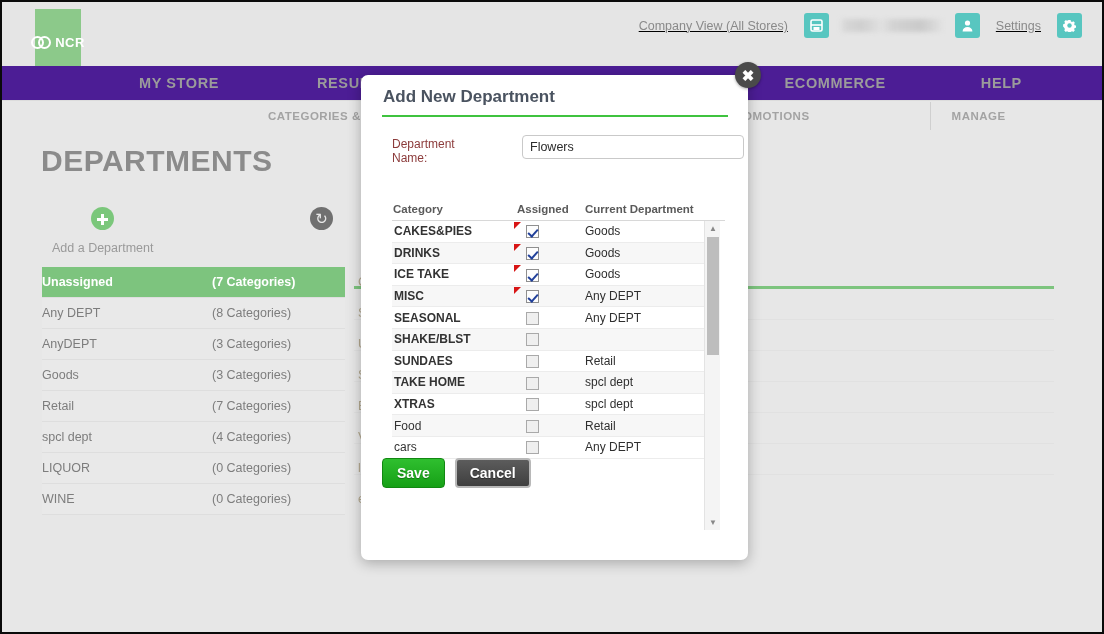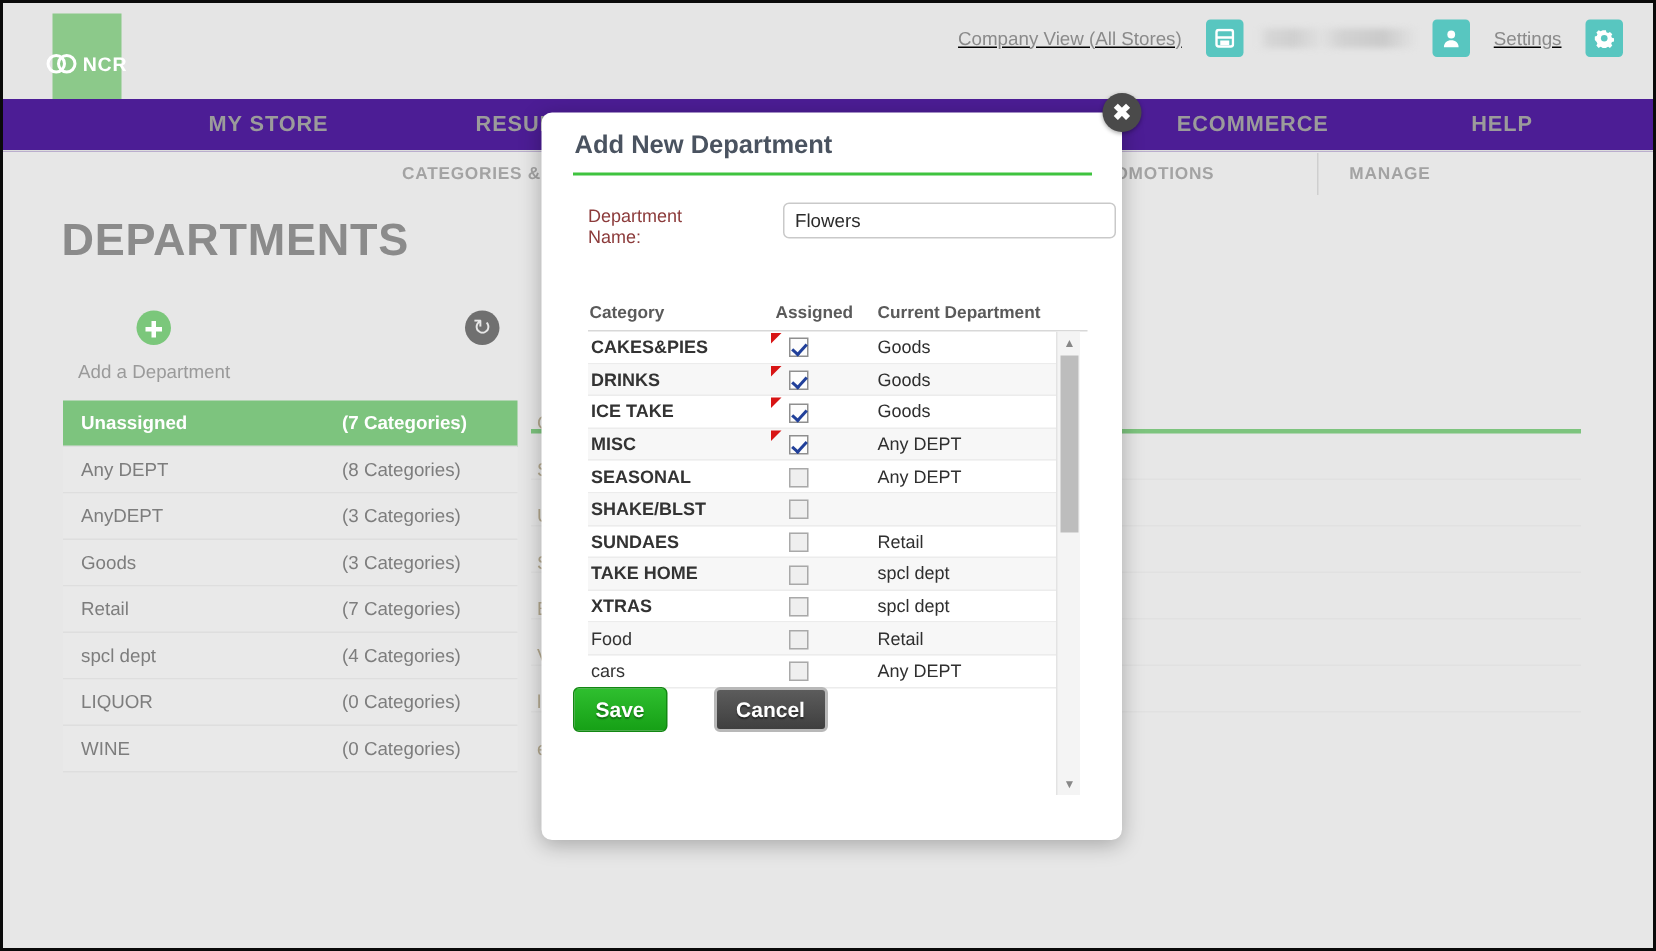--- a/index.html
+++ b/index.html
@@ -90,21 +90,21 @@
     background: #e7e7e7;
   }
   .nav-secondary ul { list-style: none; display: flex; height: 100%; }
   .nav-secondary li {
     color: #a3a3a3; font-size: 11.5px; font-weight: bold;
     letter-spacing: 0.5px; line-height: 28px;
   }
   .nav-secondary li:nth-child(1) { margin-left: 266px; }
   .nav-secondary li:nth-child(2) { margin-left: 108px; }
   .nav-secondary li:nth-child(3) { margin-left: 110px; }
-  .nav-secondary li:nth-child(4) { margin-left: 68px;
+  .nav-secondary li:nth-child(4) { margin-left: 120px;
     border-left: 1px solid #cfcfcf; padding-left: 21px; }
 
   
   .page-title {
     position: absolute; left: 39px; top: 142px;
     color: #8b8b8b; font-size: 30px; font-weight: bold;
     letter-spacing: 0.5px;
   }
 
   .add-dept-row {
@@ -134,21 +134,21 @@
     position: absolute; left: 40px; top: 265px;
     width: 303px;
   }
   .dept-row {
     height: 31px; background: #e9e9e9;
     border-bottom: 1px solid #dedede;
     display: flex; align-items: center;
     color: #7d7d7d; font-size: 12.5px;
   }
   .dept-row.active { background: #7dc47e; color: #ffffff; font-weight: bold; }
-  .dept-row .d-name { padding-left: 12px; width: 186px; }
+  .dept-row .d-name { padding-left: 0; width: 170px; }
   .dept-row .d-count { }
 
   
   .right-panel {
     position: absolute; left: 352px; top: 255px;
     width: 700px;
   }
   .rp-head { height: 32px; border-bottom: 3px solid #7dc47e; }
   .rp-row { height: 31px; border-bottom: 1px solid #e1e1e1; }
   .ghost-list {
@@ -247,21 +247,21 @@
   }
   .sb-arrow.up { top: 0; }
   .sb-arrow.down { bottom: 0; }
   .sb-thumb {
     position: absolute; left: 2px; top: 16px;
     width: 12px; height: 118px; background: #bdbdbd;
   }
 
   .modal-actions {
     position: absolute; left: 21px; bottom: 72px;
-    display: flex; gap: 31px; align-items: center;
+    display: flex; gap: 10px; align-items: center;
   }
   .btn {
     font-family: "Liberation Sans", sans-serif;
     font-size: 14px; font-weight: bold; color: #ffffff;
     border-radius: 4px; padding: 6px 14px;
     border: 1px solid rgba(0,0,0,0.25);
     cursor: pointer;
   }
   .btn-save {
     background: linear-gradient(#2fbf2f, #16a016);

